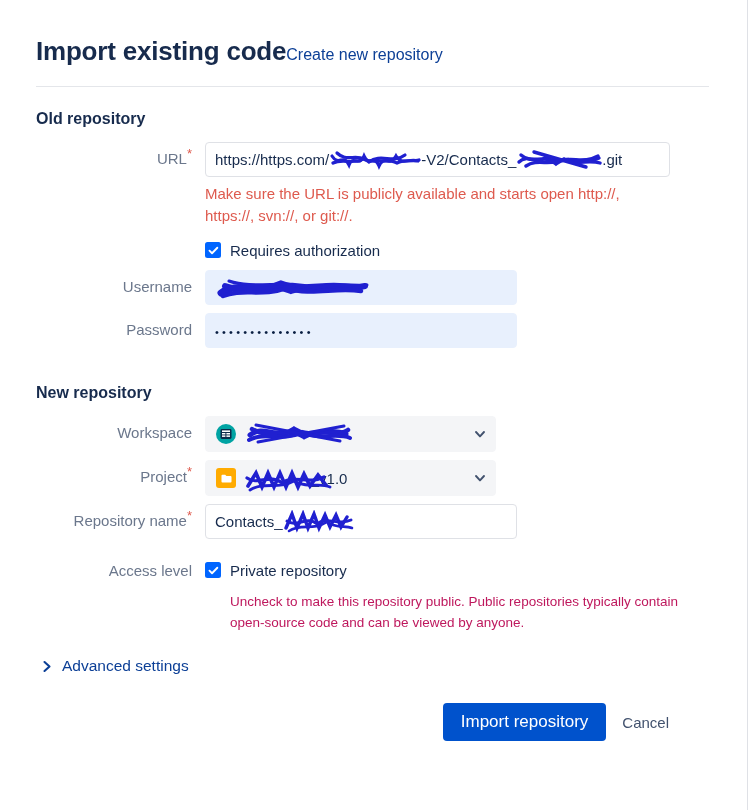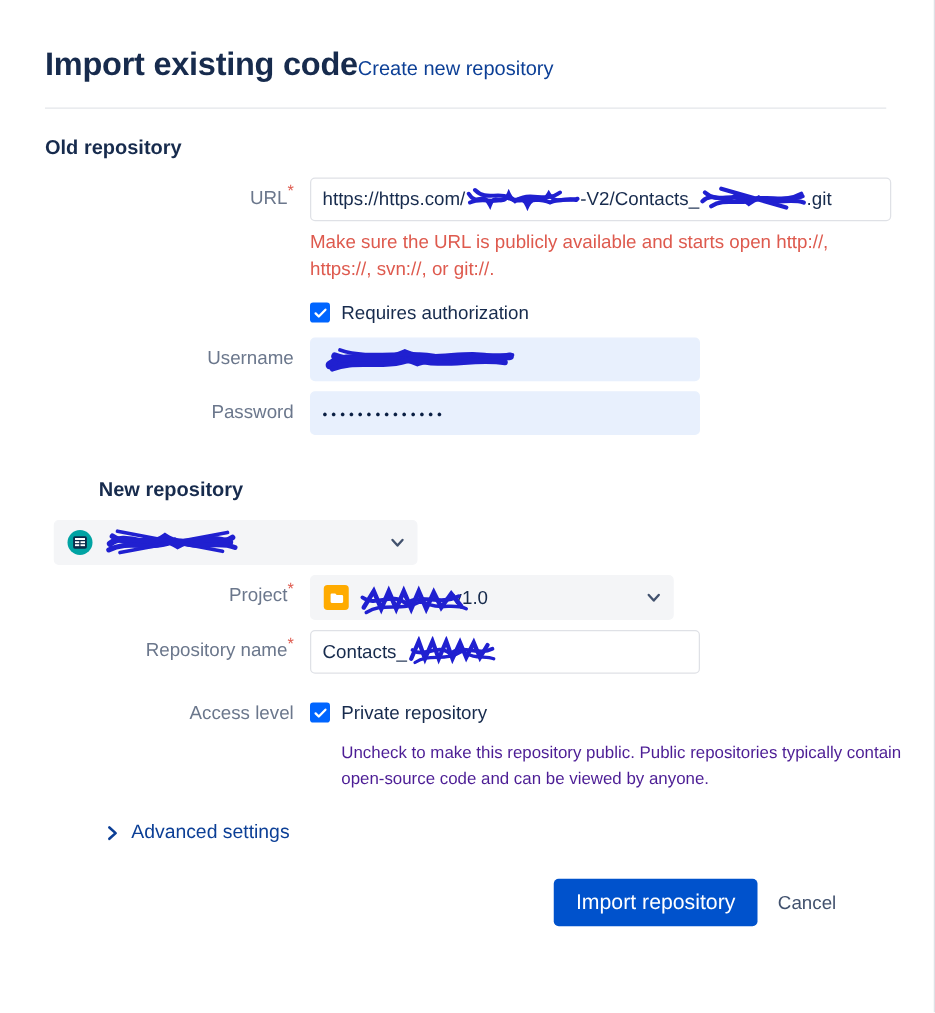--- a/index.html
+++ b/index.html
@@ -50,21 +50,21 @@
 
   
   .section-heading {
     font-size: 16px;
     font-weight: bold;
     color: #172b4d;
     margin: 0;
     padding: 23px 0 0 36px;
   }
 
-  .form { padding: 0 38px 0 0; margin-left: 43px; }
+  .form { padding: 0 38px 0 0; }
 
   .row {
     display: flex;
     align-items: flex-start;
     margin-top: 14px;
   }
   .row.tight { margin-top: 8px; }
 
   .lbl {
     width: 205px;
@@ -152,21 +152,21 @@
   }
   .cbox svg { display: block; }
   .cblabel {
     font-size: 15px;
     color: #172b4d;
     cursor: pointer;
   }
 
   .helptext {
     font-size: 13.5px;
-    color: #4c1d95;
+    color: #be185d;
     line-height: 21px;
     width: 452px;
     margin-top: 9px;
   }
 
   
   .select {
     width: 291px;
     height: 36px;
     background: #f4f5f7;
@@ -319,20 +319,21 @@
       <div class="ctl">
         <div class="textfield narrow autofill">
           <span class="dots">••••••••••••••</span>
         </div>
       </div>
     </div>
 
     <h2 class="section-heading" style="padding-top:36px">New repository</h2>
 
     <div class="row">
+      <div class="lbl">Workspace</div>
       <div class="ctl">
         <div class="select">
           <span class="sel-val">
             <span class="ws-avatar">
               <svg width="14" height="14" viewBox="0 0 14 14">
                   <rect x="1.5" y="2" width="11" height="10" rx="1.4" fill="#0b2b4a"></rect>
                   <rect x="3" y="3.4" width="8" height="1.6" fill="#ffffff"></rect>
                   <rect x="3" y="6" width="3.4" height="1.5" fill="#ffffff"></rect>
                   <rect x="7.4" y="6" width="3.6" height="1.5" fill="#ffffff"></rect>
                   <rect x="3" y="8.4" width="3.4" height="1.5" fill="#ffffff"></rect>

